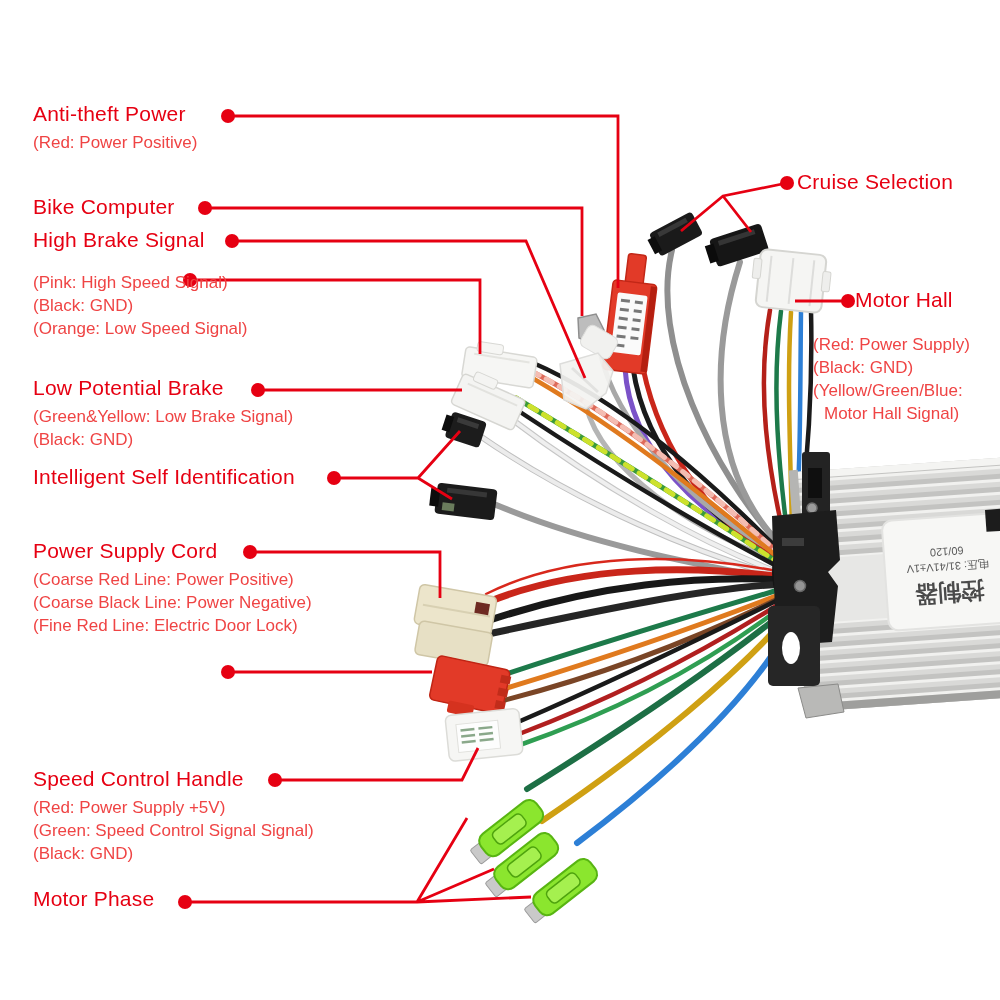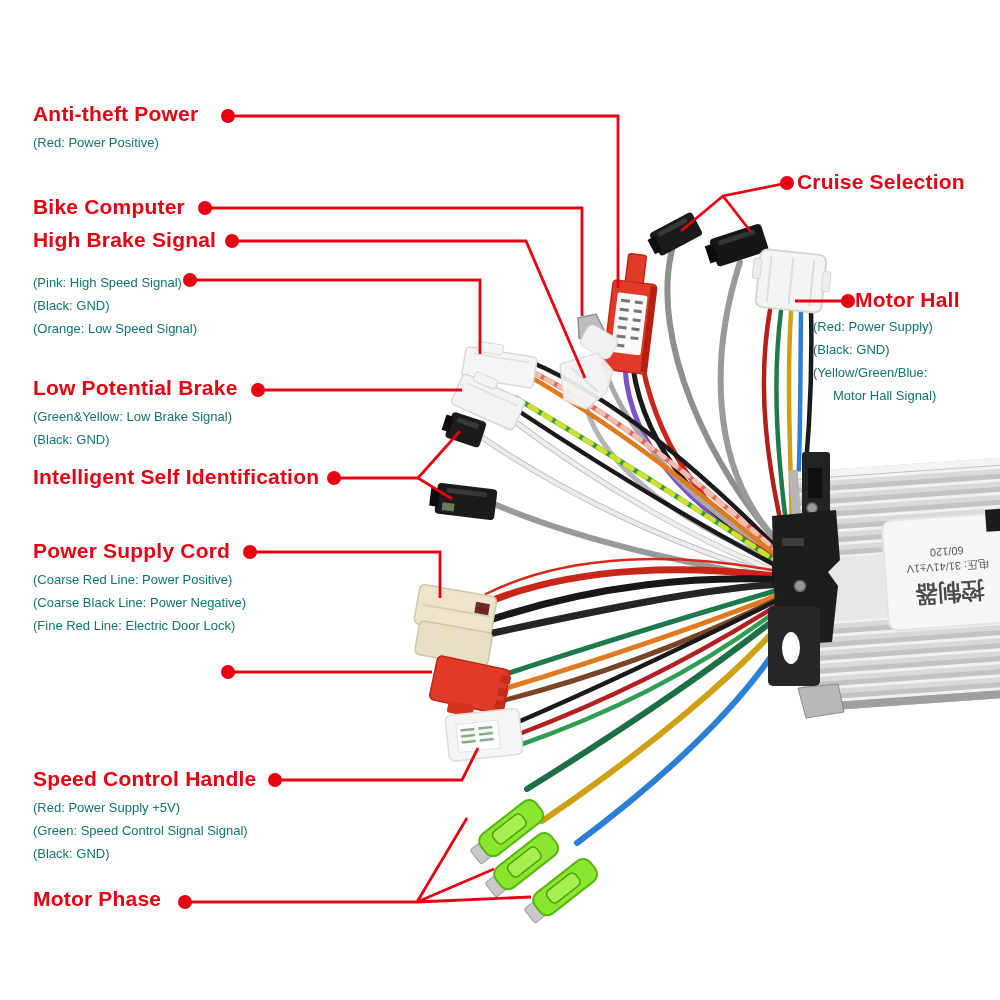--- a/index.html
+++ b/index.html
@@ -2,23 +2,23 @@
 <html><head>
 <meta charset="utf-8">
 <style>
   html,body{margin:0;padding:0;background:#ffffff;}
   .stage{
     position:relative;width:1000px;height:1000px;background:#ffffff;
     overflow:hidden;font-family:"Liberation Sans",sans-serif;
   }
   .art{position:absolute;left:0;top:0;width:1000px;height:1000px;}
   .lbl{position:absolute;white-space:nowrap;}
-  .lbl .t{color:#e60012;font-size:21px;font-weight:700;letter-spacing:.2px;}
-  .lbl .s{color:#0f766e;font-size:13px;line-height:23px;margin-top:5px;font-weight:400;}
-  .lbl .s .indent{padding-left:20px;}
+  .lbl .t{color:#e60012;font-size:21px;font-weight:400;letter-spacing:.2px;}
+  .lbl .s{color:#ef4444;font-size:17px;line-height:23px;margin-top:5px;font-weight:400;}
+  .lbl .s .indent{padding-left:11px;}
 </style>
 </head>
 <body>
 
 <div class="stage">
 
 <svg class="art" viewBox="0 0 1000 1000">
   <defs>
     <pattern id="fins" width="14" height="13" patternUnits="userSpaceOnUse">
       <rect x="0" y="0" width="14" height="13" fill="#d9d9d7"></rect>
@@ -317,21 +317,21 @@
 </div>
 
 <div class="lbl" style="left:797px;top:170px">
   <div class="t">Cruise Selection</div>
 </div>
 
 <div class="lbl" style="left:855px;top:288px">
   <div class="t">Motor Hall</div>
 </div>
 <div class="lbl" style="left:813px;top:315px">
-  <div class="s" style="margin-top:0">
+  <div class="s" style="margin-top:18px">
     <div>(Red: Power Supply)</div>
     <div>(Black: GND)</div>
     <div>(Yellow/Green/Blue:</div>
     <div class="indent">Motor Hall Signal)</div>
   </div>
 </div>
 
 </div>
 
 </body></html>

